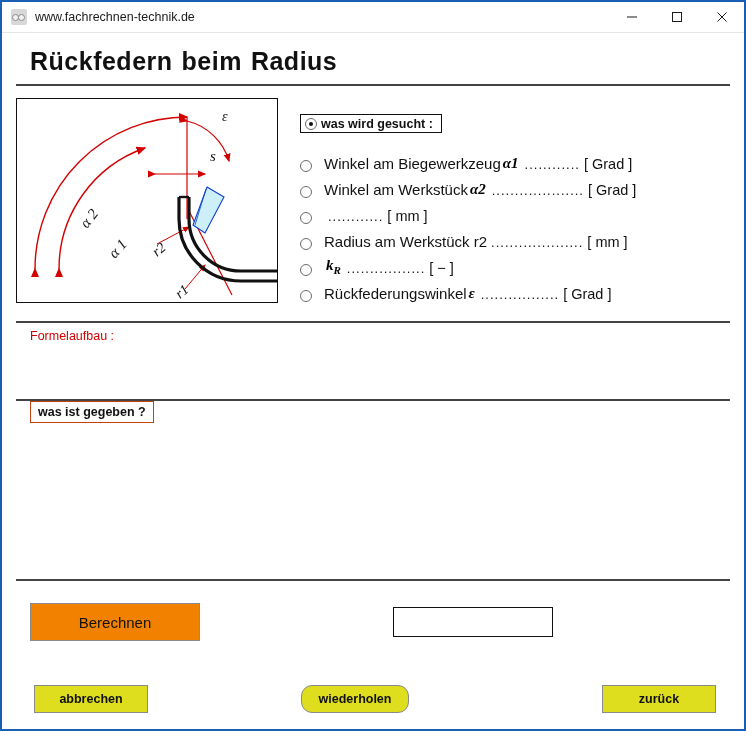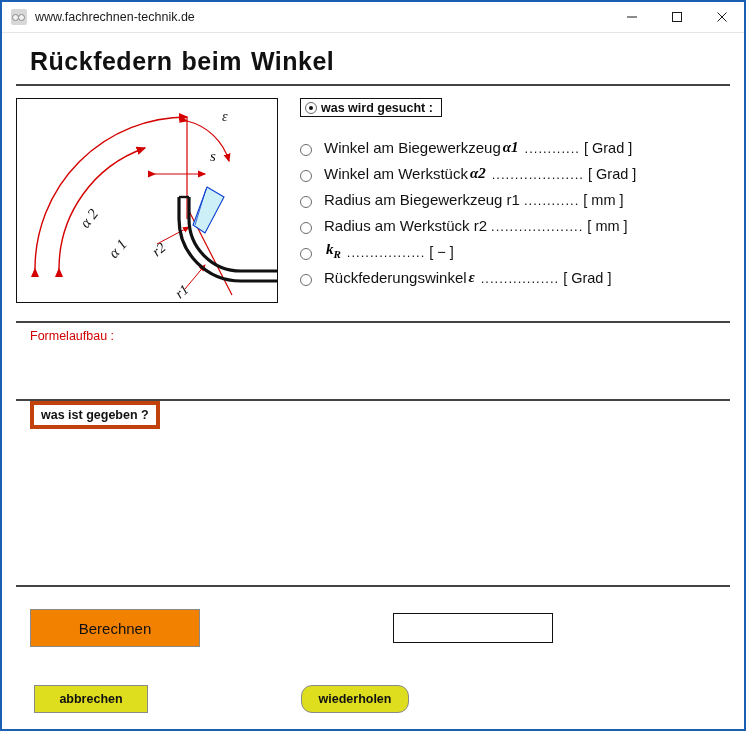--- a/index.html
+++ b/index.html
@@ -117,20 +117,21 @@
   }
   .opt-header {
     display: inline-flex;
     align-items: center;
     border: 1px solid #111;
     background: #ffffff;
     padding: 2px 8px 2px 4px;
     height: 19px;
     box-sizing: border-box;
     margin-left: 6px;
+    margin-top: 16px;
   }
   .opt-header .lbl {
     font-size: 12.5px;
     font-weight: bold;
     color: #111;
     margin-left: 4px;
     white-space: nowrap;
   }
   .radio {
     width: 12px;
@@ -196,21 +197,21 @@
   .formula-label {
     font-size: 12.5px;
     color: #d00000;
     padding: 6px 0 0 14px;
   }
   .formula-box {
     height: 48px;
   }
   .given-btn {
     display: inline-block;
-    border: 4px solid #c2410c;
+    border: 1px solid #c2410c;
     background: #ffffff;
     font-size: 12.5px;
     font-weight: bold;
     color: #111;
     padding: 3px 7px;
     margin-left: 14px;
   }
   .blank-area { height: 150px; }
 
   .bottom-div {
@@ -297,21 +298,21 @@
       <svg width="12" height="12" viewBox="0 0 12 12">
         <line x1="1.5" y1="1.5" x2="10.5" y2="10.5" stroke="currentColor" stroke-width="1"></line>
         <line x1="10.5" y1="1.5" x2="1.5" y2="10.5" stroke="currentColor" stroke-width="1"></line>
       </svg>
     </div>
   </div>
 
   <div class="content">
 
     <div class="page-title">
-      <span>Rückfedern</span><span class="sp"></span><span>beim</span><span class="sp"></span><span>Winkel</span>
+      <span>Rückfedern</span><span class="sp"></span><span>beim</span><span class="sp"></span><span>Radius</span>
     </div>
     <div class="hr"></div>
 
     
     <div class="toprow">
 
       <div class="figure">
         <svg width="262" height="205" viewBox="0 0 262 205">
           <defs>
             <marker id="ar" markerWidth="8" markerHeight="8" refX="6" refY="3" orient="auto">
@@ -372,21 +373,20 @@
           <div class="opt-row">
             <span class="radio"></span>
             <span class="text">Winkel am Werkstück</span>
             <span class="sym">α2</span>
             <span class="dots">....................</span>
             <span class="unit">[ Grad ]</span>
           </div>
 
           <div class="opt-row">
             <span class="radio"></span>
-            <span class="text">Radius am Biegewerkzeug  r1</span>
             <span class="dots">............</span>
             <span class="unit">[ mm ]</span>
           </div>
 
           <div class="opt-row">
             <span class="radio"></span>
             <span class="text">Radius am Werkstück  r2</span>
             <span class="dots">....................</span>
             <span class="unit">[ mm ]</span>
           </div>
@@ -424,16 +424,17 @@
     
     <div class="action-row">
       <div class="btn-calc">Berechnen</div>
       <input class="result-input" type="text" value="" style="">
     </div>
 
     
     <div class="footer">
       <div class="btn-yellow btn-abbrechen">abbrechen</div>
       <div class="btn-yellow btn-wiederholen">wiederholen</div>
+      <div class="btn-yellow btn-zurueck">zurück</div>
     </div>
 
   </div>
 </div>
 
 </body></html>

